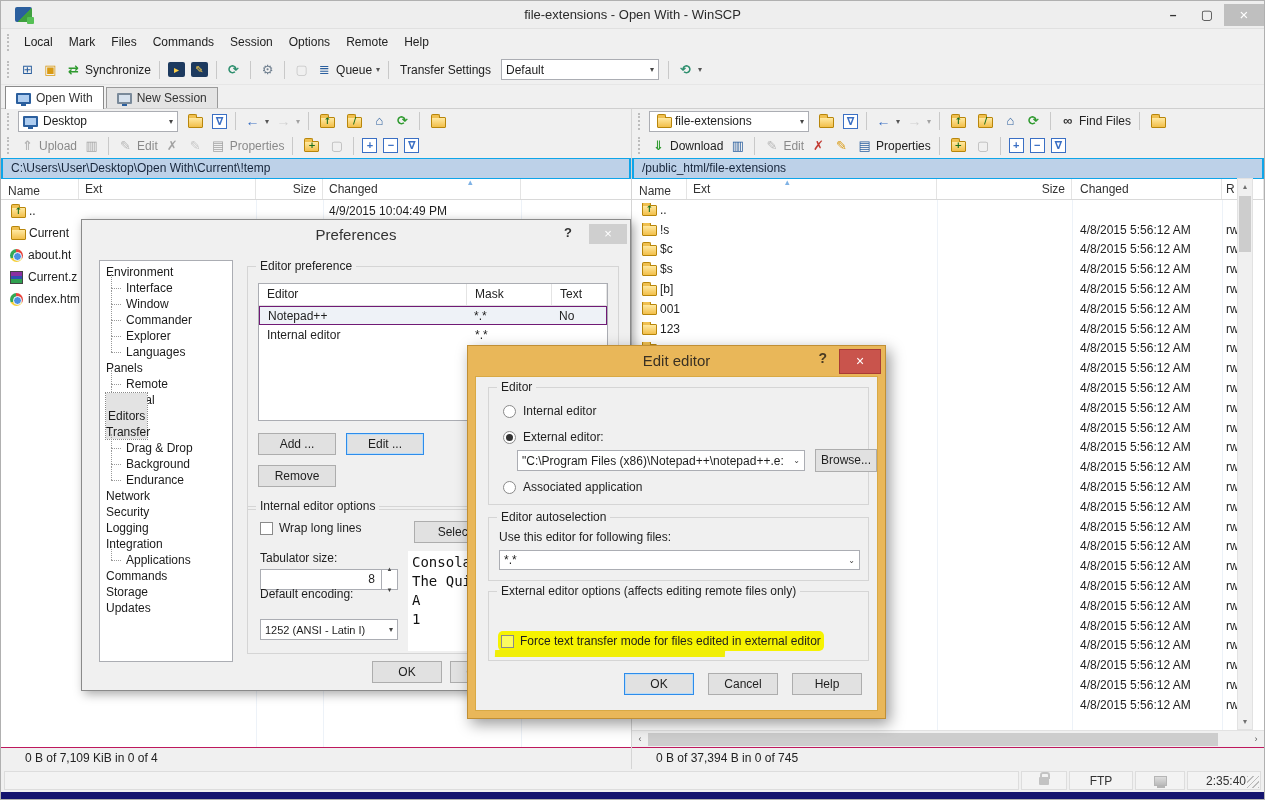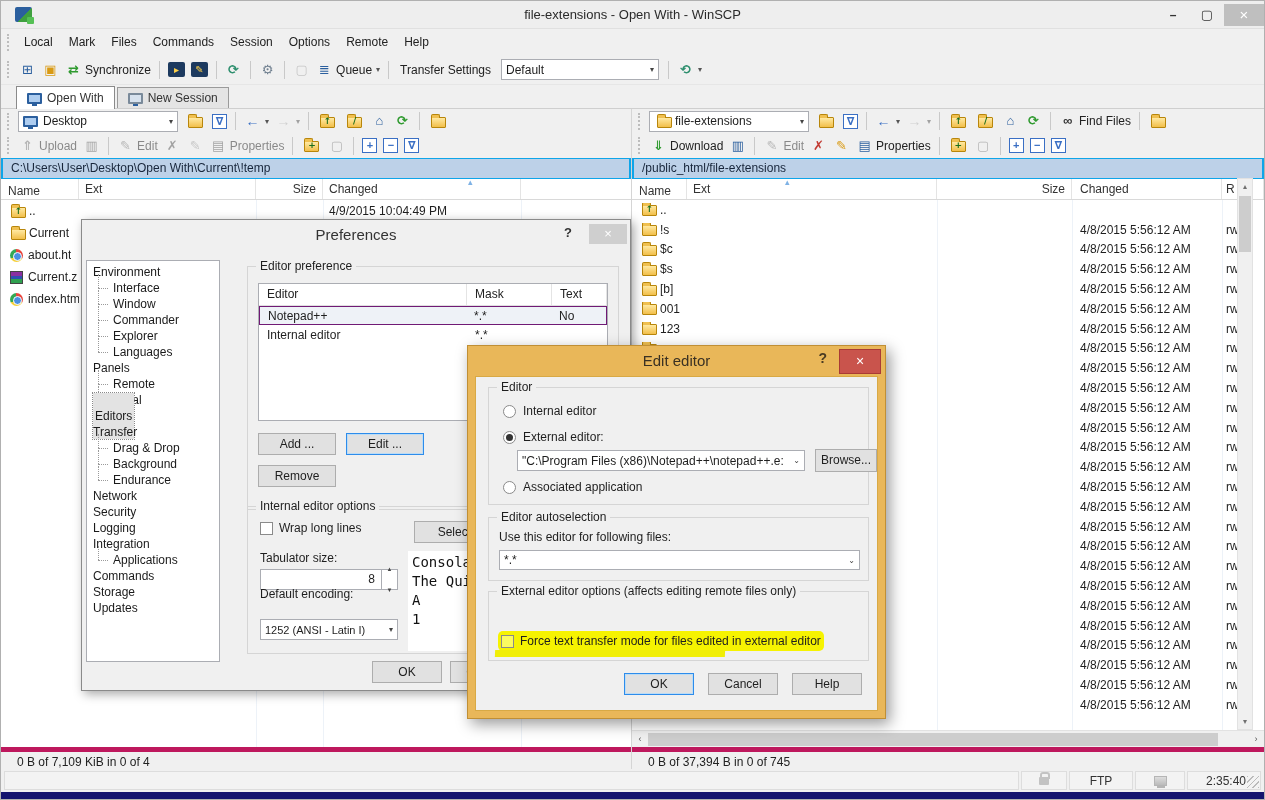--- a/index.html
+++ b/index.html
@@ -42,21 +42,21 @@
   .fold{position:relative;display:inline-block;width:15px;height:11px;background:linear-gradient(#ffe9a2,#f2bf4a);border:1px solid #b8860b;border-radius:1px;margin:2px 3px 0 3px;vertical-align:middle}
   .fold::before{content:"";position:absolute;top:-4px;left:-1px;width:7px;height:3px;background:#f0c050;border:1px solid #b8860b;border-bottom:none;border-radius:2px 2px 0 0}
   .fold::after{content:attr(data-ov);position:absolute;inset:-3px 0 0 0;font:bold 9px "DejaVu Sans",sans-serif;color:#1c6e1c;text-align:center;line-height:13px}
   .ico-mon{display:inline-block;width:15px;height:11px;background:#aecdf0;border:2px solid #2b5f9e;border-radius:1px;margin-right:5px;position:relative}
   .ico-mon::after{content:"";position:absolute;left:3px;bottom:-4px;width:5px;height:2px;background:#2b5f9e;box-shadow:-2px 2px 0 0 #2b5f9e00}
   .ico-mon.gray{border-color:#7a8a9a;background:#d7e2ee}
   .ico-chrome{display:inline-block;width:13px;height:13px;border-radius:50%;background:conic-gradient(#e8453c 0 120deg,#f7d038 120deg 240deg,#34a853 240deg 360deg);position:relative;margin:0 5px 0 2px;flex:none}
   .ico-chrome::after{content:"";position:absolute;left:3px;top:3px;width:7px;height:7px;background:#4a90e2;border:1px solid #fff;border-radius:50%}
   .ico-rar{display:inline-block;width:13px;height:13px;background:linear-gradient(#8b2fa0 0 34%,#2f4fb0 34% 67%,#2fa04f 67% 100%);border:1px solid #444;margin:0 5px 0 2px;flex:none}
   
-  .tabbar{height:24px;display:flex;align-items:flex-end;padding-left:15px;background:#f0f0f0;border-bottom:1px solid #cfcfcf}
+  .tabbar{height:24px;display:flex;align-items:flex-end;padding-left:4px;background:#f0f0f0;border-bottom:1px solid #cfcfcf}
   .tab{display:flex;align-items:center;height:21px;padding:0 10px;border:1px solid #9a9a9a;border-bottom:none;background:#e4e4e4;margin-right:2px;font-size:12px;color:#333}
   .tab.active{background:#fff;height:23px;margin-bottom:-1px;border-color:#8a8a8a}
   
   .panels{flex:1;display:flex;min-height:0}
   .panel{display:flex;flex-direction:column;min-width:0;position:relative}
   .panel.pl{width:631px;border-right:1px solid #d5d5d5}
   .panel.pr{flex:1}
   .ptb1{height:24px}.ptb2{height:25px}
   .pathbar{height:19px;background:#bdd1e8;color:#17253a;line-height:19px;padding-left:8px;margin:1px 2px;font-size:12px}
   .phead{height:21px;display:flex;background:#fff;border-bottom:1px solid #d9d9d9;position:relative}
@@ -66,21 +66,21 @@
   .frow{display:flex;align-items:center;white-space:nowrap}
   .lrow{height:22px}.rrow{height:19.8px}
   .fcell{overflow:hidden;flex:none}
   .fname{overflow:hidden}
   .lc0{width:78px;display:flex;align-items:center;padding-left:7px}
   .lc1{width:177px}.lc2{width:67px;text-align:right;padding-right:6px}.lc3{width:198px;padding-left:6px}
   .rc0{width:55px;display:flex;align-items:center;padding-left:7px}
   .rc1{width:250px}.rc2{width:135px;text-align:right;padding-right:6px}.rc3{width:150px;padding-left:8px}
   .rc4{flex:1;padding-left:4px}
   .gline{position:absolute;top:0;bottom:0;width:1px;background:#edf2f8}
-  .pstatus{height:22px;border-top:5px solid #be185d;background:#f0f0f0;line-height:21px;padding-left:16px;color:#222}
+  .pstatus{height:22px;border-top:1px solid #be185d;background:#f0f0f0;line-height:21px;padding-left:24px;color:#222}
   
   .vscroll{position:absolute;top:69px;right:11px;bottom:39px;width:16px;background:#f0f0f0;border:1px solid #e2e2e2;display:flex;flex-direction:column;align-items:center;z-index:5}
   .vs-a{height:15px;font-size:8px;color:#707070;line-height:15px}
   .vs-th{width:12px;height:56px;background:#cdcdcd;margin-top:2px}
   .vs-b{margin-top:auto}
   .hscroll{height:17px;display:flex;align-items:center;background:#f0f0f0;border-top:1px solid #e2e2e2}
   .hs-a{width:16px;text-align:center;font-size:9px;color:#555}
   .hs-tr{flex:1;height:15px;position:relative}
   .hs-th{position:absolute;left:0;top:1px;height:13px;width:95%;background:#cdcdcd}
   
@@ -98,21 +98,21 @@
   .dlg-title{height:28px;position:relative;display:flex;align-items:center;justify-content:center;font-size:15px;color:#333}
   .dlg-help{position:absolute;right:58px;top:5px;font-weight:bold;font-size:13px;color:#333}
   .dlg-x{position:absolute;right:3px;top:4px;width:38px;height:20px;background:#cfcfcf;color:#fff;text-align:center;line-height:19px;font-size:13px}
   .dlg-x::before{content:"×"}
   .group{position:absolute;border:1px solid #d5d5d5}
   .glabel{position:absolute;top:-8px;left:8px;background:#f0f0f0;padding:0 4px;color:#1e1e1e}
   .btn{position:absolute;height:22px;background:#e1e1e1;border:1px solid #adadad;text-align:center;line-height:20px;color:#1e1e1e}
   .btn.focus{border:1px solid #2d8ceb;box-shadow:inset 0 0 0 1px #bcdcf5}
   
   .prefs{left:80px;top:218px;width:550px;height:472px;z-index:30}
-  .tree{position:absolute;left:4px;top:40px;width:134px;height:402px;background:#fff;border:1px solid #abadb3;padding-top:3px;overflow:hidden}
+  .tree{position:absolute;left:17px;top:40px;width:134px;height:402px;background:#fff;border:1px solid #abadb3;padding-top:3px;overflow:hidden}
   .tree-item{height:16px;line-height:16px;padding-left:6px;position:relative;color:#1a1a1a;white-space:nowrap}
   .tree-item.l1{padding-left:26px}
   .tree-item.l1::before{content:"";position:absolute;left:11px;top:-6px;height:14px;border-left:1px dotted #9a9a9a}
   .tree-item.l1::after{content:"";position:absolute;left:11px;top:8px;width:10px;border-top:1px dotted #9a9a9a}
   .tree-item .tsel{background:#e3e3e3;outline:1px dotted #8a8a8a;padding:16px 2px}
   .gp1{left:165px;top:46px;width:372px;height:244px}
   .edtable{position:absolute;left:10px;top:16px;width:350px;height:138px;background:#fff;border:1px solid #abadb3;font-size:12px}
   .edh{display:flex;height:22px;border-bottom:1px solid #e0e0e0}
   .edh span{padding:3px 0 0 8px;border-right:1px solid #e4e4e4;color:#222}
   .edr{display:flex;height:19px;align-items:center}

